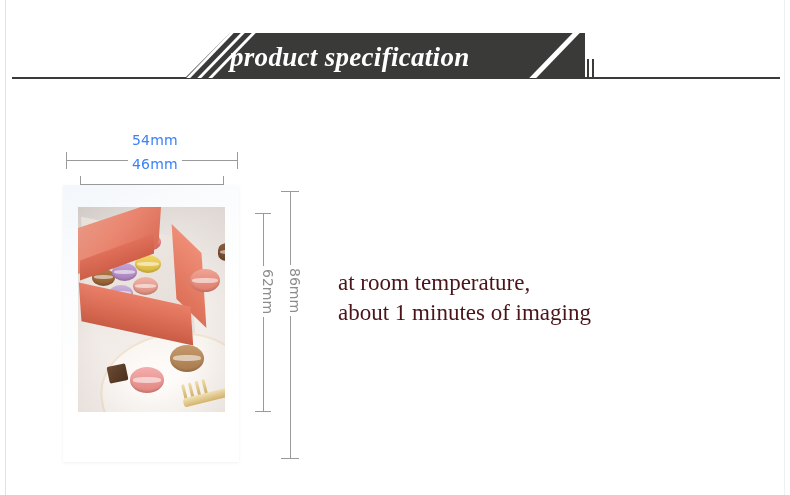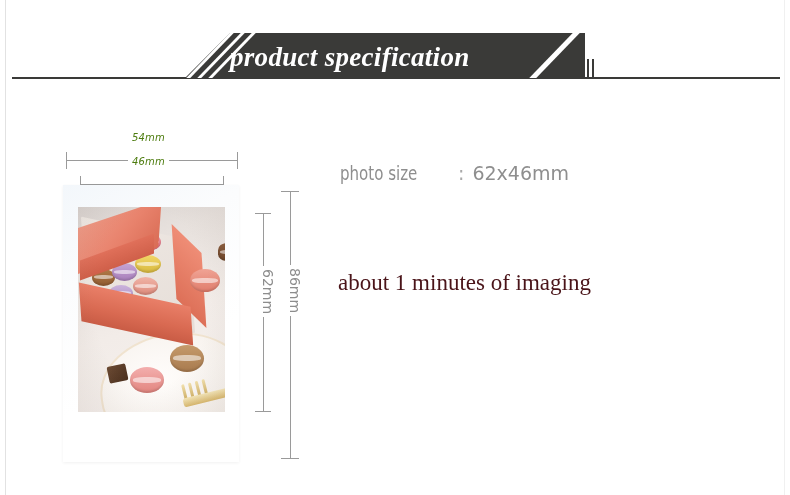--- a/index.html
+++ b/index.html
@@ -186,28 +186,27 @@
     position: absolute; height: 1px; background: #9a9a9a;
   }
   .dim-line-v {
     position: absolute; width: 1px; background: #9a9a9a;
   }
   .cap-v { position: absolute; width: 1px; background: #9a9a9a; }
   .cap-h { position: absolute; height: 1px; background: #9a9a9a; }
 
   .dim-label {
     position: absolute;
-    color: #4d7c0f;
-    font-size: 10px;
+    color: #3b82f6;
+    font-size: 14px;
     font-family: "DejaVu Sans", sans-serif;
     letter-spacing: 0.2px;
     white-space: nowrap;
     background: #ffffff;
     padding: 0 4px;
-    font-style: italic;
   }
   .dim-label-v {
     position: absolute;
     color: #8d8d8d;
     font-size: 14px;
     font-family: "DejaVu Sans", sans-serif;
     white-space: nowrap;
     transform-origin: left top;
     transform: rotate(90deg);
     background: #ffffff;
@@ -318,22 +317,20 @@
   <div class="dim-line-v" style="left:290px; top:191px; height:267px;"></div>
   <div class="cap-h" style="left:281px; top:191px; width:18px;"></div>
   <div class="cap-h" style="left:281px; top:458px; width:18px;"></div>
   <div class="dim-label-v" style="left:303px; top:265px;">86mm</div>
 
   <div class="dim-line-v" style="left:263px; top:213px; height:198px;"></div>
   <div class="cap-h" style="left:255px; top:213px; width:16px;"></div>
   <div class="cap-h" style="left:255px; top:411px; width:16px;"></div>
   <div class="dim-label-v" style="left:276px; top:266px;">62mm</div>
 
-  <div class="spec-line" style="left:340px; top:162px;">
-    <span class="spec-key">photo size</span><span class="spec-colon">:</span><span class="spec-val">62x46mm</span>
-  </div>
 
 
   <div class="description">
+    <div>at room temperature,</div>
     <div>about 1 minutes of imaging</div>
   </div>
 
 </div>
 
 </body></html>

